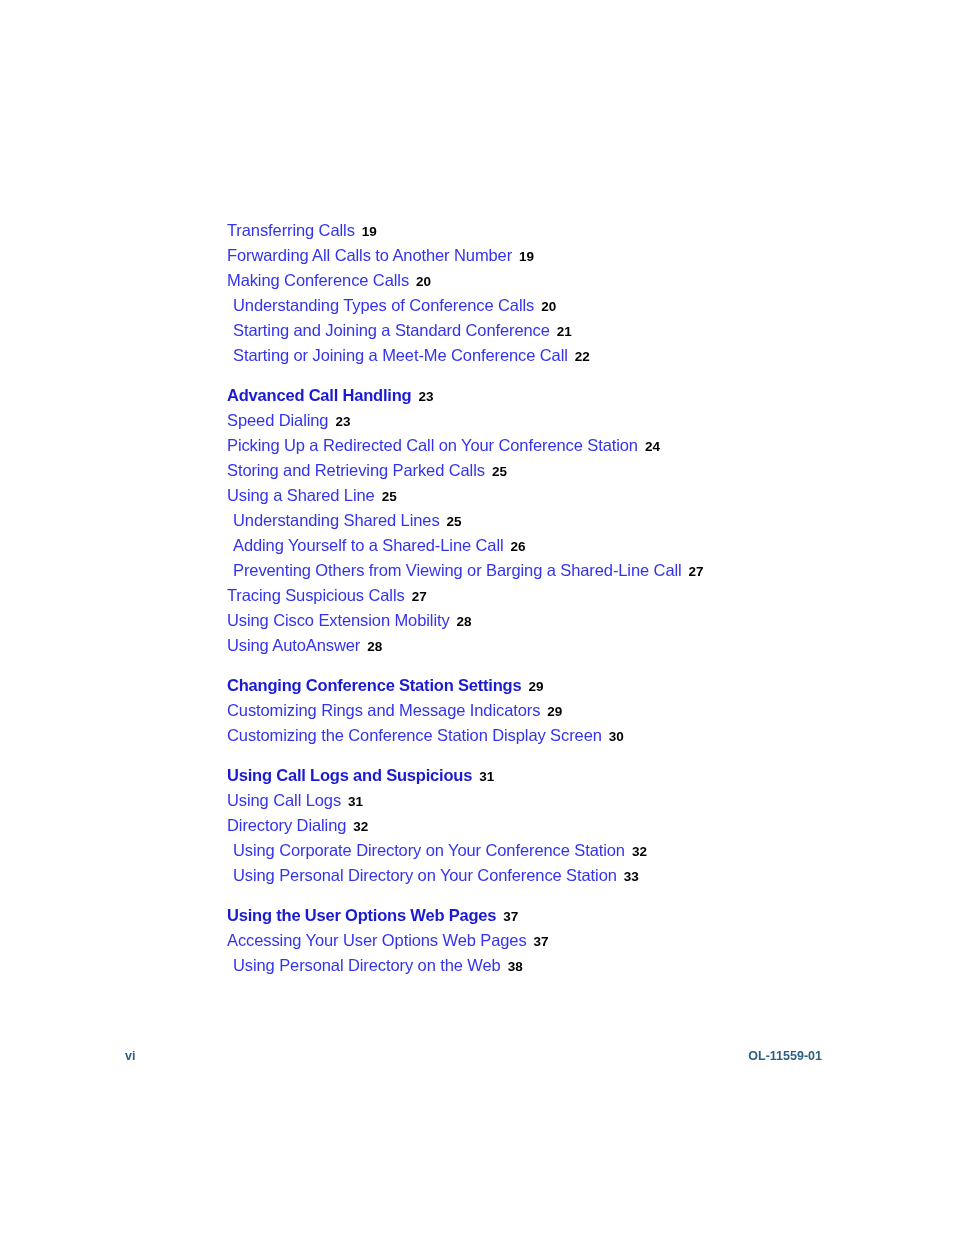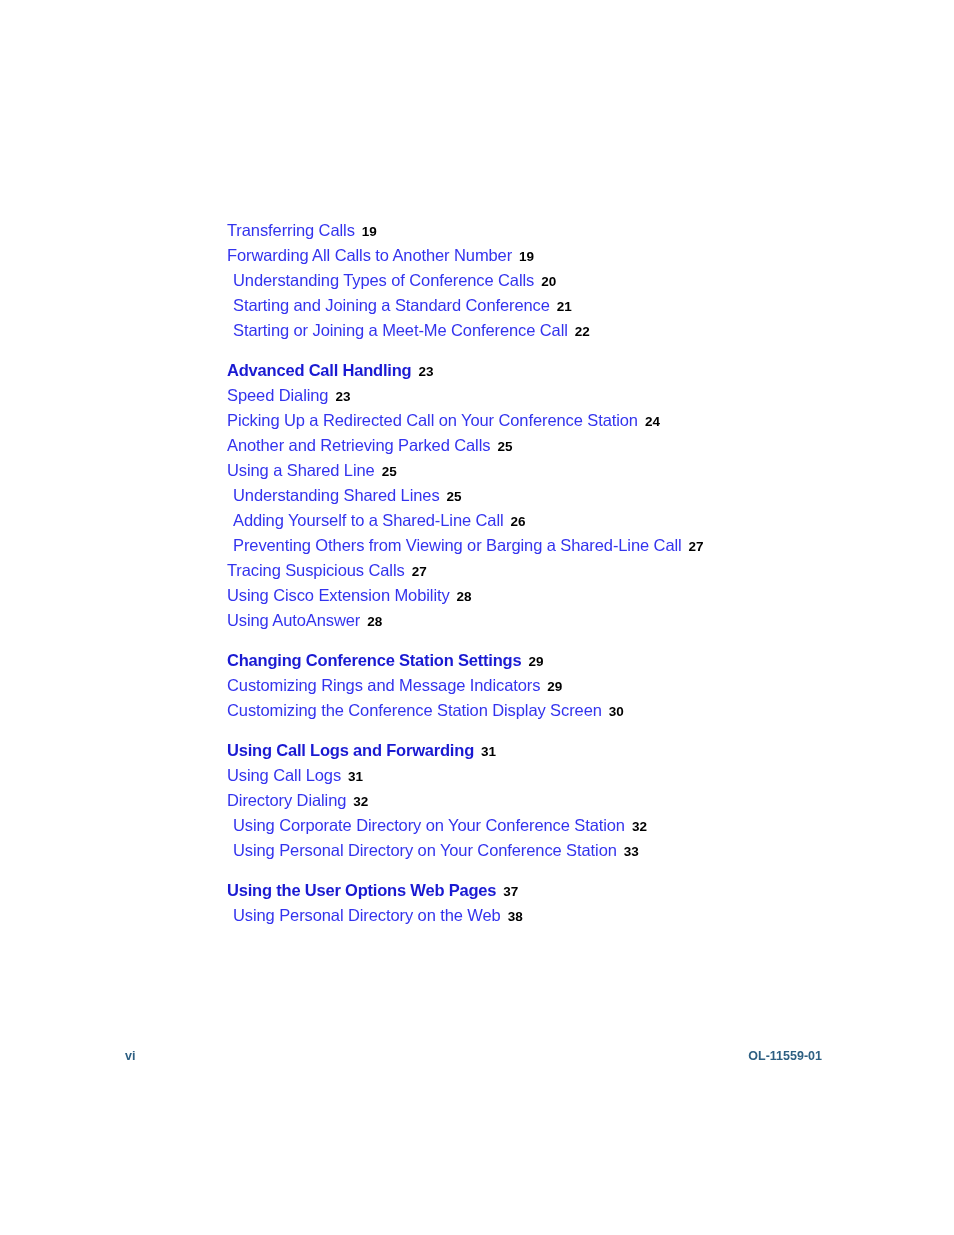--- a/index.html
+++ b/index.html
@@ -108,51 +108,53 @@
 </style>
 </head>
 <body>
 
 <div class="page">
 
   <div class="toc">
       <div class="toc-group">
         <a class="toc-entry lvl-1" href="#"><span class="toc-title">Transferring Calls</span><span class="toc-page">19</span></a>
         <a class="toc-entry lvl-1" href="#"><span class="toc-title">Forwarding All Calls to Another Number</span><span class="toc-page">19</span></a>
+        <a class="toc-entry lvl-1" href="#"><span class="toc-title">Making Conference Calls</span><span class="toc-page">20</span></a>
         <a class="toc-entry lvl-2" href="#"><span class="toc-title">Understanding Types of Conference Calls</span><span class="toc-page">20</span></a>
         <a class="toc-entry lvl-2" href="#"><span class="toc-title">Starting and Joining a Standard Conference</span><span class="toc-page">21</span></a>
         <a class="toc-entry lvl-2" href="#"><span class="toc-title">Starting or Joining a Meet-Me Conference Call</span><span class="toc-page">22</span></a>
       </div>
       <div class="toc-group">
         <a class="toc-entry lvl-1 heading" href="#"><span class="toc-title">Advanced Call Handling</span><span class="toc-page">23</span></a>
         <a class="toc-entry lvl-1" href="#"><span class="toc-title">Speed Dialing</span><span class="toc-page">23</span></a>
         <a class="toc-entry lvl-1" href="#"><span class="toc-title">Picking Up a Redirected Call on Your Conference Station</span><span class="toc-page">24</span></a>
-        <a class="toc-entry lvl-1" href="#"><span class="toc-title">Another and Retrieving Parked Calls</span><span class="toc-page">25</span></a>
+        <a class="toc-entry lvl-1" href="#"><span class="toc-title">Storing and Retrieving Parked Calls</span><span class="toc-page">25</span></a>
         <a class="toc-entry lvl-1" href="#"><span class="toc-title">Using a Shared Line</span><span class="toc-page">25</span></a>
         <a class="toc-entry lvl-2" href="#"><span class="toc-title">Understanding Shared Lines</span><span class="toc-page">25</span></a>
         <a class="toc-entry lvl-2" href="#"><span class="toc-title">Adding Yourself to a Shared-Line Call</span><span class="toc-page">26</span></a>
         <a class="toc-entry lvl-2" href="#"><span class="toc-title">Preventing Others from Viewing or Barging a Shared-Line Call</span><span class="toc-page">27</span></a>
         <a class="toc-entry lvl-1" href="#"><span class="toc-title">Tracing Suspicious Calls</span><span class="toc-page">27</span></a>
         <a class="toc-entry lvl-1" href="#"><span class="toc-title">Using Cisco Extension Mobility</span><span class="toc-page">28</span></a>
         <a class="toc-entry lvl-1" href="#"><span class="toc-title">Using AutoAnswer</span><span class="toc-page">28</span></a>
       </div>
       <div class="toc-group">
         <a class="toc-entry lvl-1 heading" href="#"><span class="toc-title">Changing Conference Station Settings</span><span class="toc-page">29</span></a>
         <a class="toc-entry lvl-1" href="#"><span class="toc-title">Customizing Rings and Message Indicators</span><span class="toc-page">29</span></a>
         <a class="toc-entry lvl-1" href="#"><span class="toc-title">Customizing the Conference Station Display Screen</span><span class="toc-page">30</span></a>
       </div>
       <div class="toc-group">
-        <a class="toc-entry lvl-1 heading" href="#"><span class="toc-title">Using Call Logs and Forwarding</span><span class="toc-page">31</span></a>
+        <a class="toc-entry lvl-1 heading" href="#"><span class="toc-title">Using Call Logs and Suspicious</span><span class="toc-page">31</span></a>
         <a class="toc-entry lvl-1" href="#"><span class="toc-title">Using Call Logs</span><span class="toc-page">31</span></a>
         <a class="toc-entry lvl-1" href="#"><span class="toc-title">Directory Dialing</span><span class="toc-page">32</span></a>
         <a class="toc-entry lvl-2" href="#"><span class="toc-title">Using Corporate Directory on Your Conference Station</span><span class="toc-page">32</span></a>
         <a class="toc-entry lvl-2" href="#"><span class="toc-title">Using Personal Directory on Your Conference Station</span><span class="toc-page">33</span></a>
       </div>
       <div class="toc-group">
         <a class="toc-entry lvl-1 heading" href="#"><span class="toc-title">Using the User Options Web Pages</span><span class="toc-page">37</span></a>
+        <a class="toc-entry lvl-1" href="#"><span class="toc-title">Accessing Your User Options Web Pages</span><span class="toc-page">37</span></a>
         <a class="toc-entry lvl-2" href="#"><span class="toc-title">Using Personal Directory on the Web</span><span class="toc-page">38</span></a>
       </div>
     </div>
 
   <div class="footer">
     <div class="folio-left">vi</div>
     <div class="folio-right">OL-11559-01</div>
   </div>
 
 </div>

